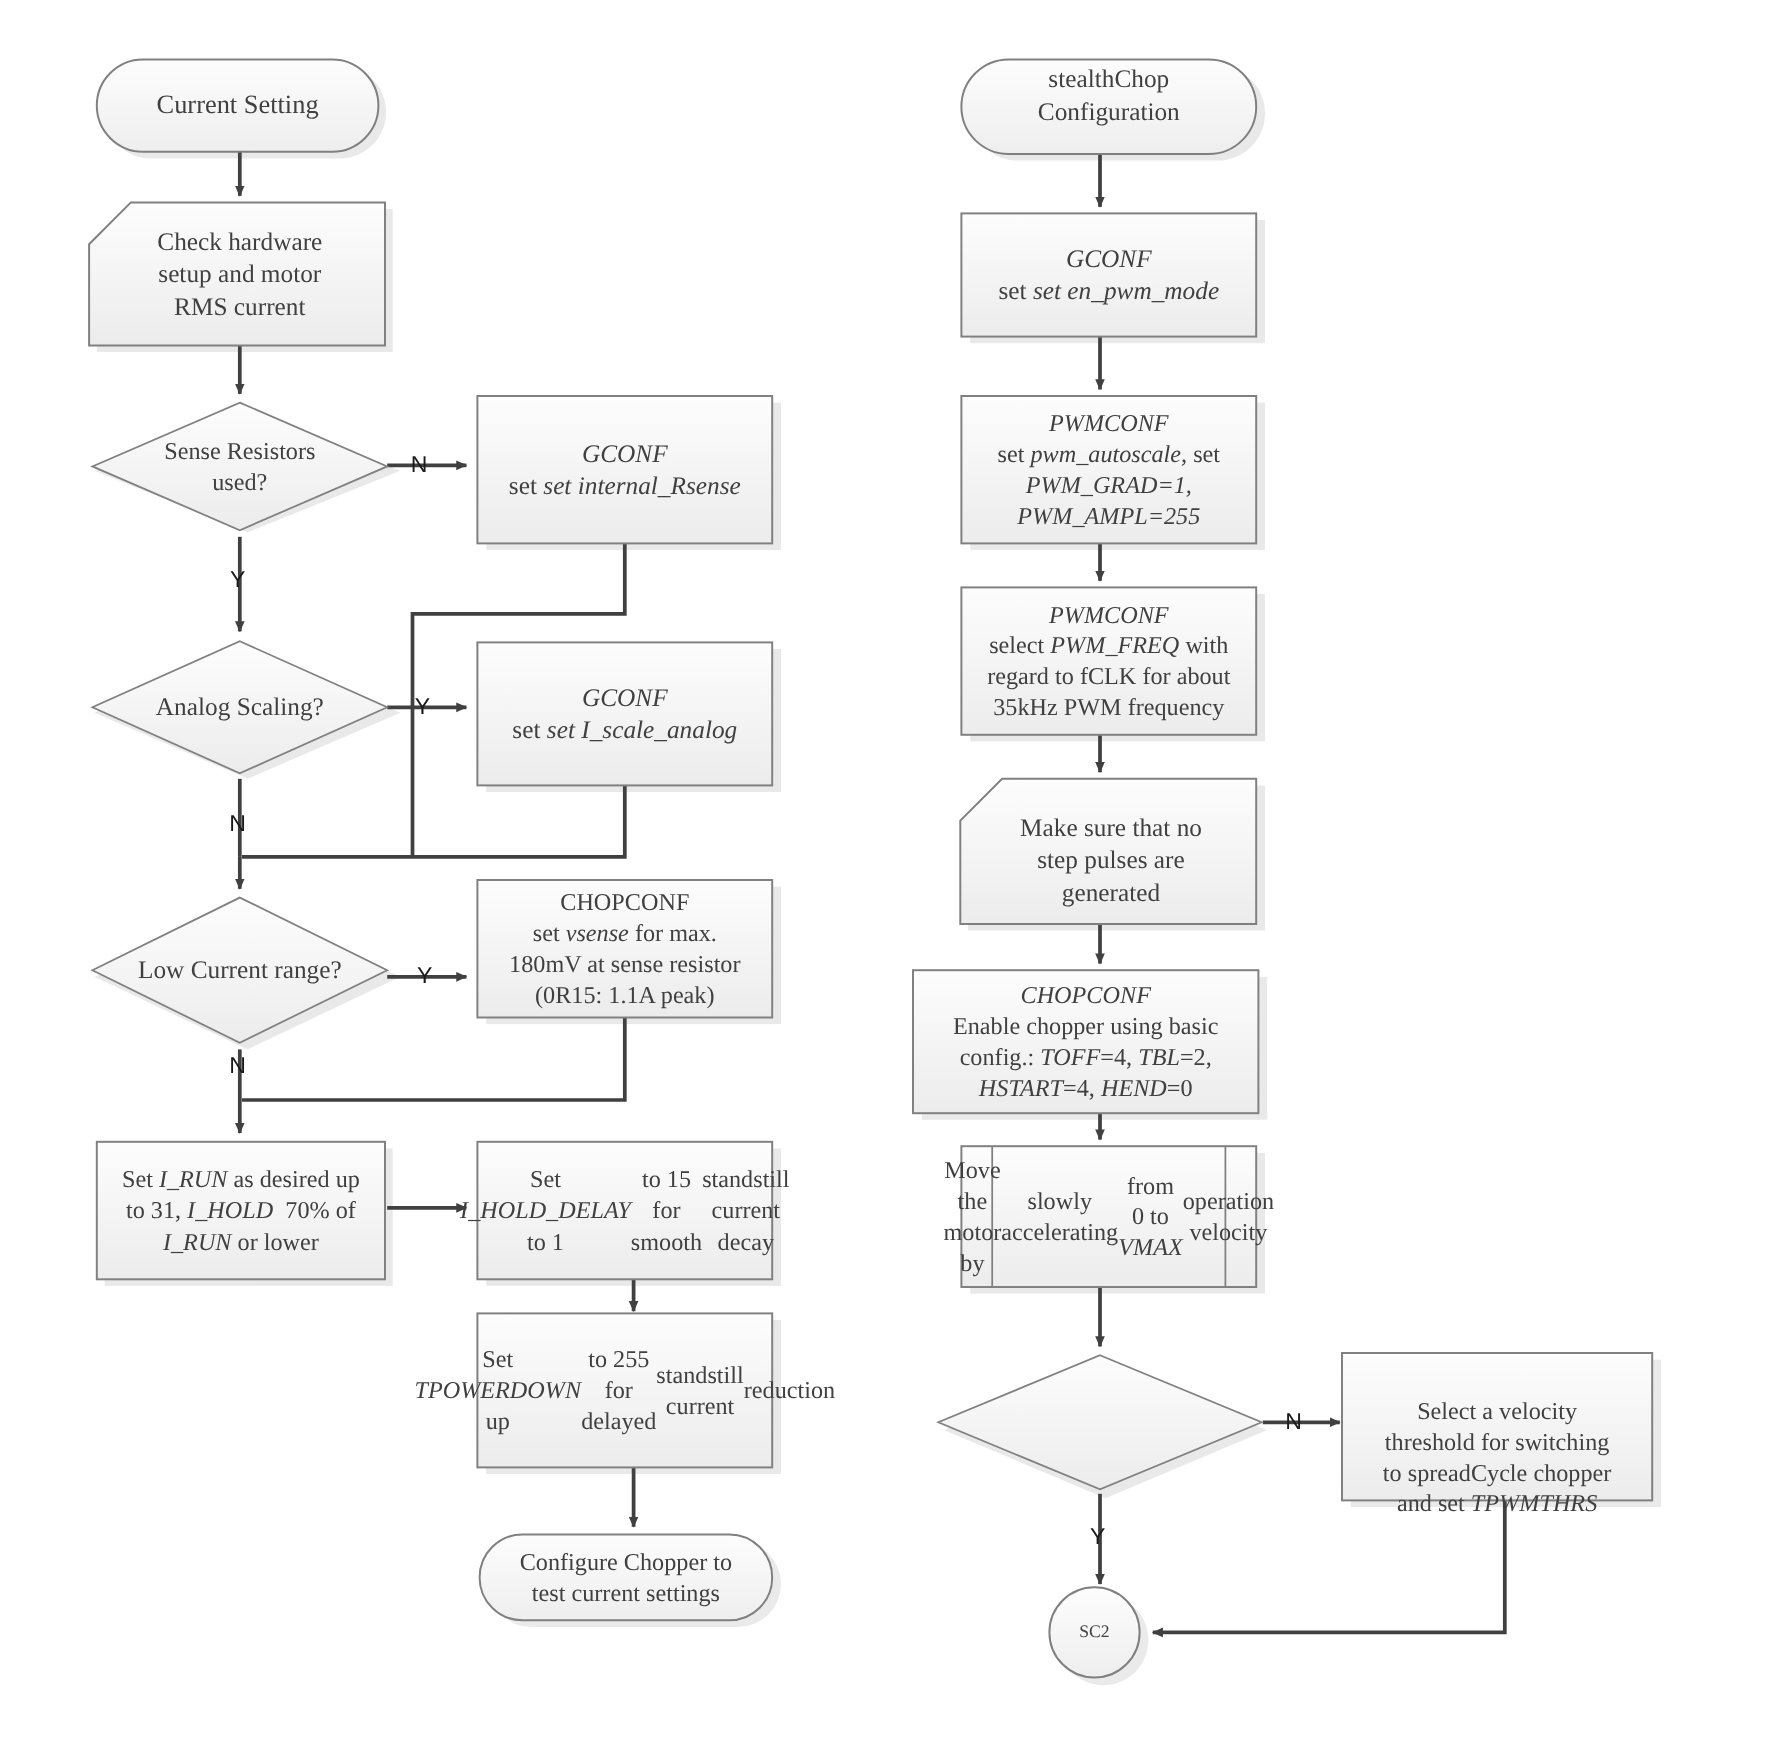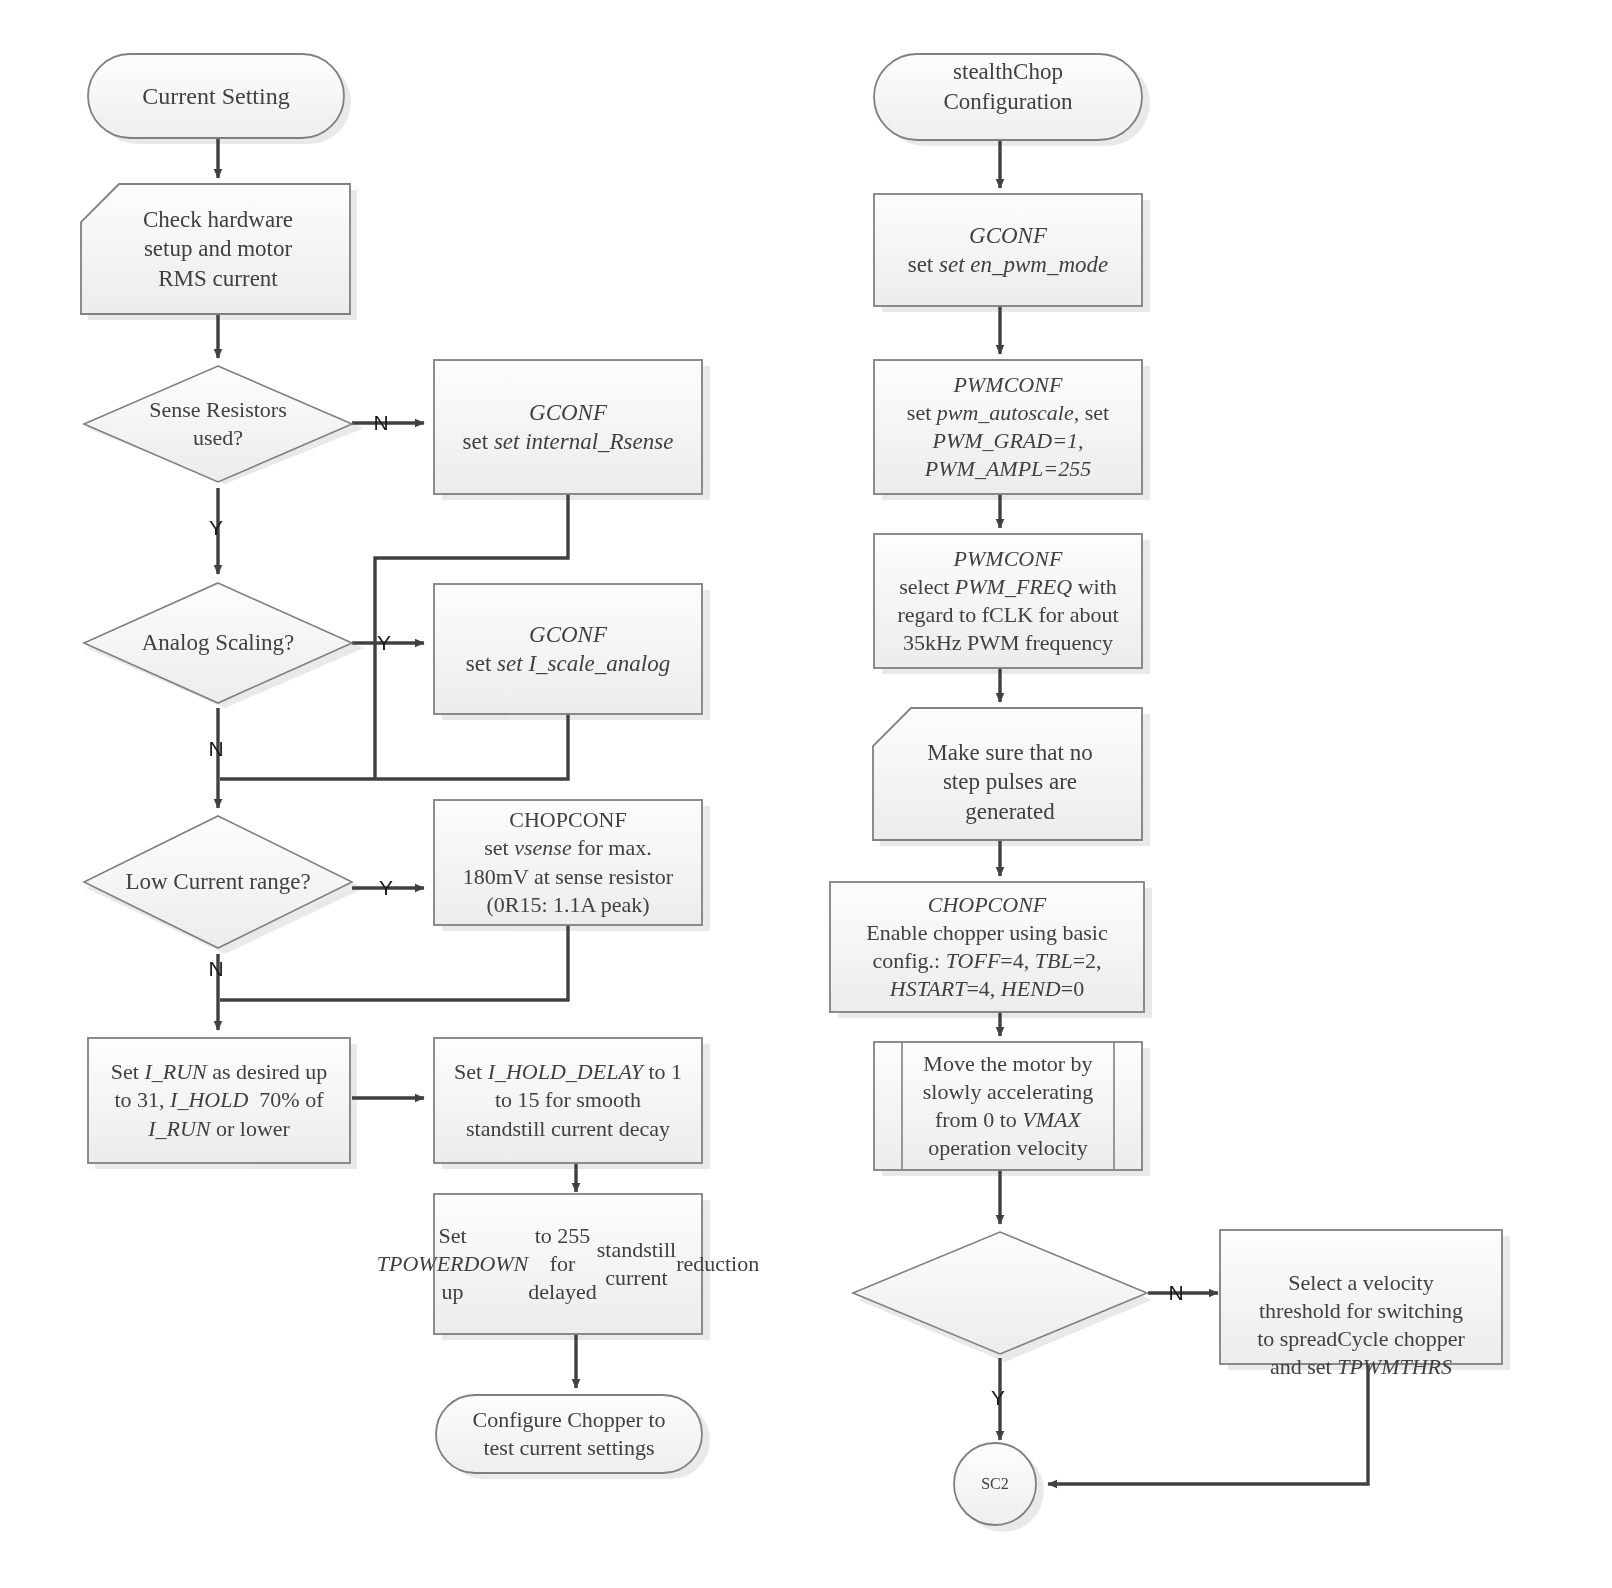--- a/index.html
+++ b/index.html
@@ -210,21 +210,21 @@
     <span>180mV at sense resistor</span>
     <span>(0R15: 1.1A peak)</span>
   </div>
 
   <div class="nodeText t22" style="left:88px;top:1038px;width:262px;height:125px;flex-direction:column;">
     <span>Set <i>I_RUN</i> as desired up</span>
     <span>to 31, <i>I_HOLD</i>&nbsp; 70% of</span>
     <span><i>I_RUN</i> or lower</span>
   </div>
 
-  <div class="nodeText t22" style="left:434px;top:1038px;width:268px;height:125px;flex-direction:column;">
+  <div class="nodeText t22" style="left:434px;top:1038px;width:268px;height:125px;flex-direction:row;">
     <span>Set <i>I_HOLD_DELAY</i> to 1</span>
     <span>to 15 for smooth</span>
     <span>standstill current decay</span>
   </div>
 
   <div class="nodeText t22" style="left:434px;top:1194px;width:268px;height:140px;flex-direction:row;">
     <span>Set <i>TPOWERDOWN</i> up</span>
     <span>to 255 for delayed</span>
     <span>standstill current</span>
     <span>reduction</span>
@@ -266,21 +266,21 @@
 step pulses are
 generated</div>
 
   <div class="nodeText t22" style="left:830px;top:882px;width:314px;height:130px;flex-direction:column;">
     <span class="ital">CHOPCONF</span>
     <span>Enable chopper using basic</span>
     <span>config.: <i>TOFF</i>=4, <i>TBL</i>=2,</span>
     <span><i>HSTART</i>=4, <i>HEND</i>=0</span>
   </div>
 
-  <div class="nodeText t22" style="left:902px;top:1042px;width:212px;height:128px;flex-direction:column;">
+  <div class="nodeText t22" style="left:902px;top:1042px;width:212px;height:128px;flex-direction:row;">
     <span>Move the motor by</span>
     <span>slowly accelerating</span>
     <span>from 0 to <i>VMAX</i></span>
     <span>operation velocity</span>
   </div>
 
 
   <div class="nodeText t22" style="left:1220px;top:1230px;width:282px;height:134px;flex-direction:column;margin-top:28px;">
     <span>Select a velocity</span>
     <span>threshold for switching</span>

